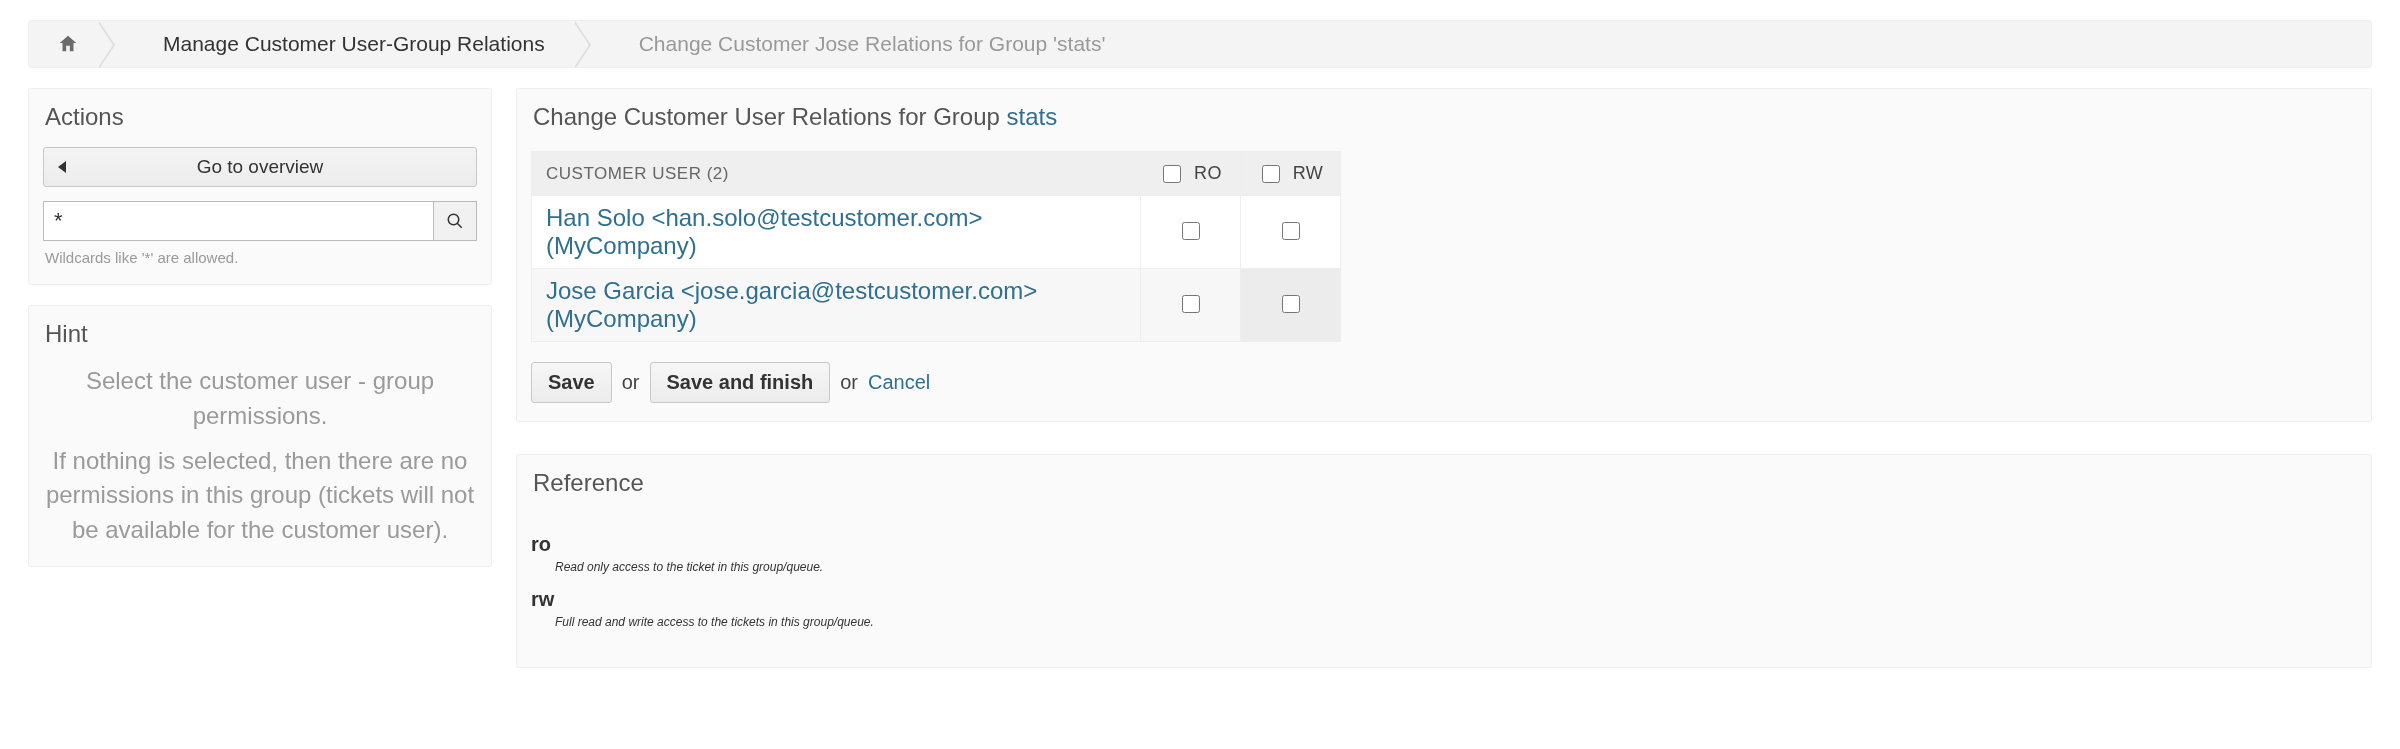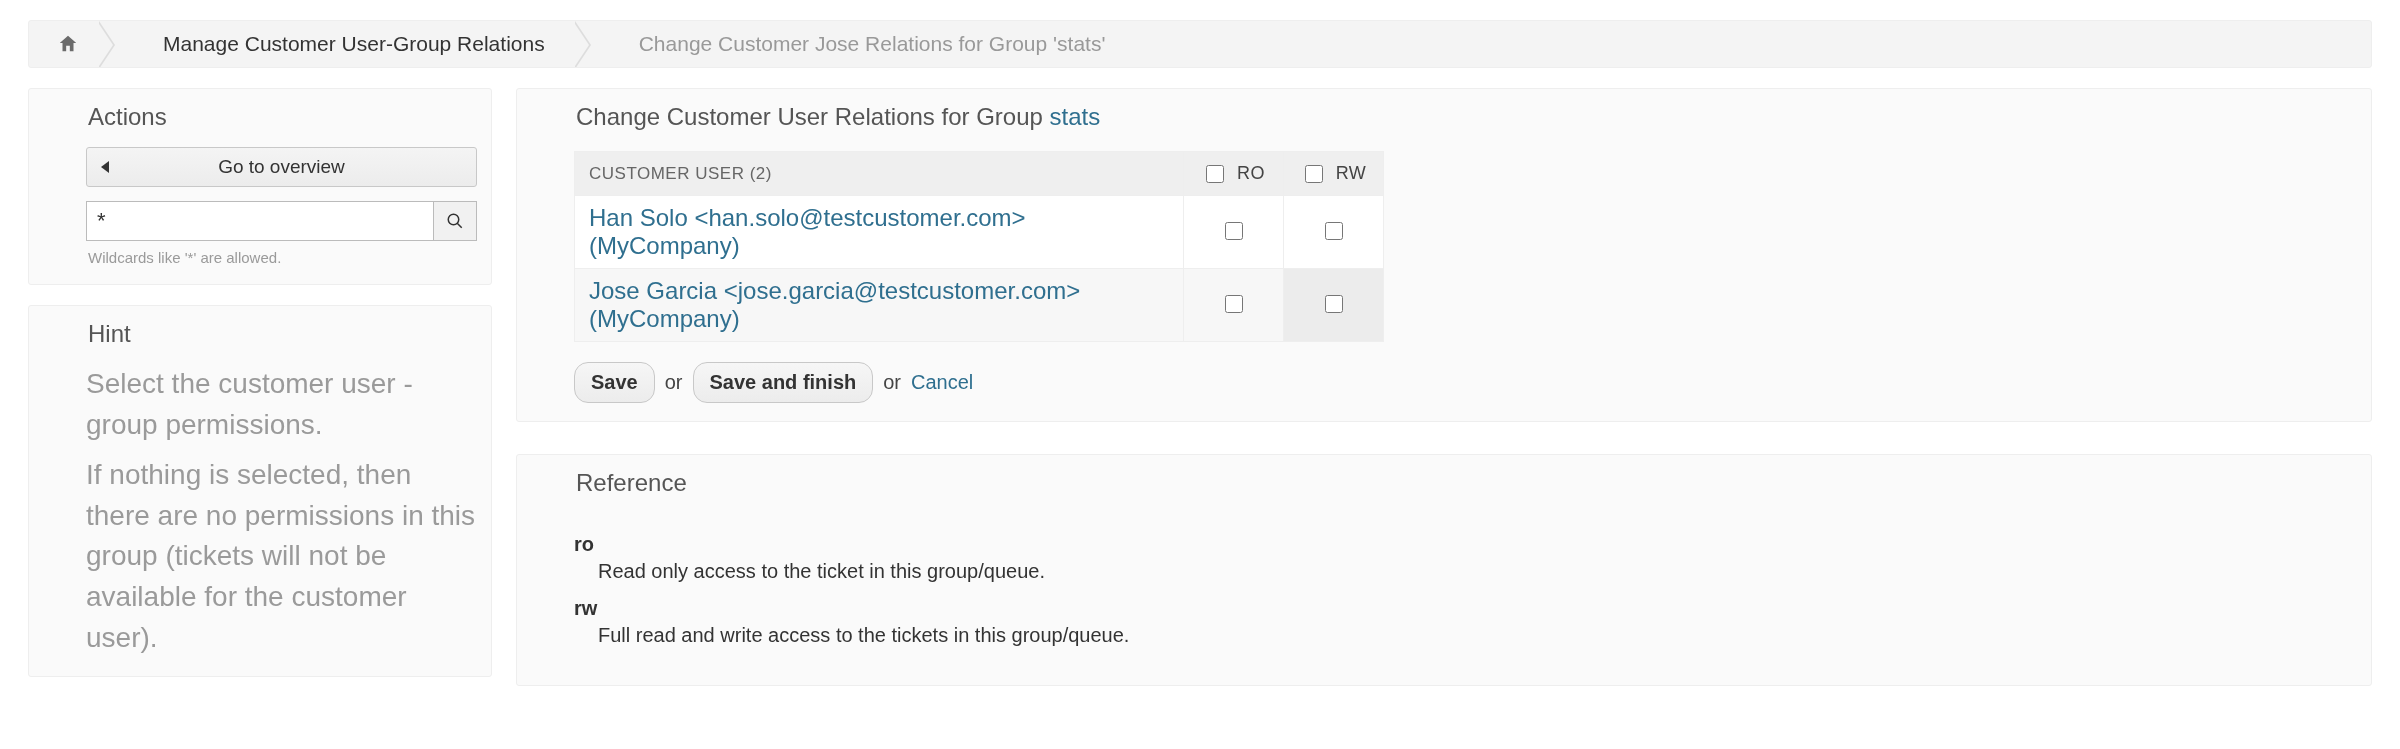--- a/index.html
+++ b/index.html
@@ -62,21 +62,20 @@
   
   .layout { display: flex; gap: 24px; align-items: flex-start; }
   .sidebar { width: 464px; flex: 0 0 auto; display: flex; flex-direction: column; gap: 20px; }
   .main    { flex: 1 1 auto; display: flex; flex-direction: column; gap: 32px; }
 
   
   .panel {
     background: #fafafa;
     border: 1px solid #eee;
     border-radius: 3px;
-    padding-left: 43px;
   }
   .panel-head {
     padding: 14px 16px 8px 16px;
     font-size: 24px;
     color: #555;
   }
   .panel-head .link { color: #2f6f8f; cursor: pointer; }
   .panel-body {
     padding: 8px 14px 18px 14px;
   }
@@ -129,21 +128,21 @@
     background: #f1f1f1;
     cursor: pointer;
     display: flex; align-items: center; justify-content: center;
   }
   .search-row button svg { width: 18px; height: 18px; stroke: #333; fill: none; stroke-width: 2; }
   .hint-small {
     margin: 8px 2px 0 2px;
     font-size: 15px;
     color: #9a9a9a;
   }
-  .hint-text { font-size: 28px; color: #9a9a9a; line-height: 1.45; }
+  .hint-text { font-size: 24px; color: #9a9a9a; line-height: 1.45; text-align: center; }
 
   
   .perm-table {
     width: 810px;
     border-collapse: collapse;
     border: 1px solid #e5e5e5;
     background: #fff;
     margin-top: 4px;
   }
   .perm-table th, .perm-table td {
@@ -175,28 +174,28 @@
 
   
   .btn-row { display:flex; align-items:center; gap:10px; margin-top:20px; font-size:20px; color:#444; }
   .btn {
     padding: 8px 16px;
     font-size: 20px;
     font-weight: 600;
     color: #333;
     background: linear-gradient(#f6f6f6,#ececec);
     border: 1px solid #c8c8c8;
-    border-radius: 14px;
+    border-radius: 3px;
     cursor: pointer;
   }
   .link-blue { color:#2f6f8f; cursor:pointer; }
 
   
   .ref dt { font-weight:700; font-size:20px; margin-top:6px; }
-  .ref dd { margin:4px 0 14px 24px; font-size:20px; color:#333; }
+  .ref dd { margin:4px 0 14px 24px; font-size:12px; color:#333;font-style:italic; }
 </style>
 </head>
 <body>
 
 <div class="breadcrumb">
   <div class="crumb home-crumb">
     <svg class="home-ic" viewBox="0 0 24 24">
         <path d="M12 3l9 8h-3v9h-4v-6H10v6H6v-9H3z"></path>
       </svg>
   </div>

